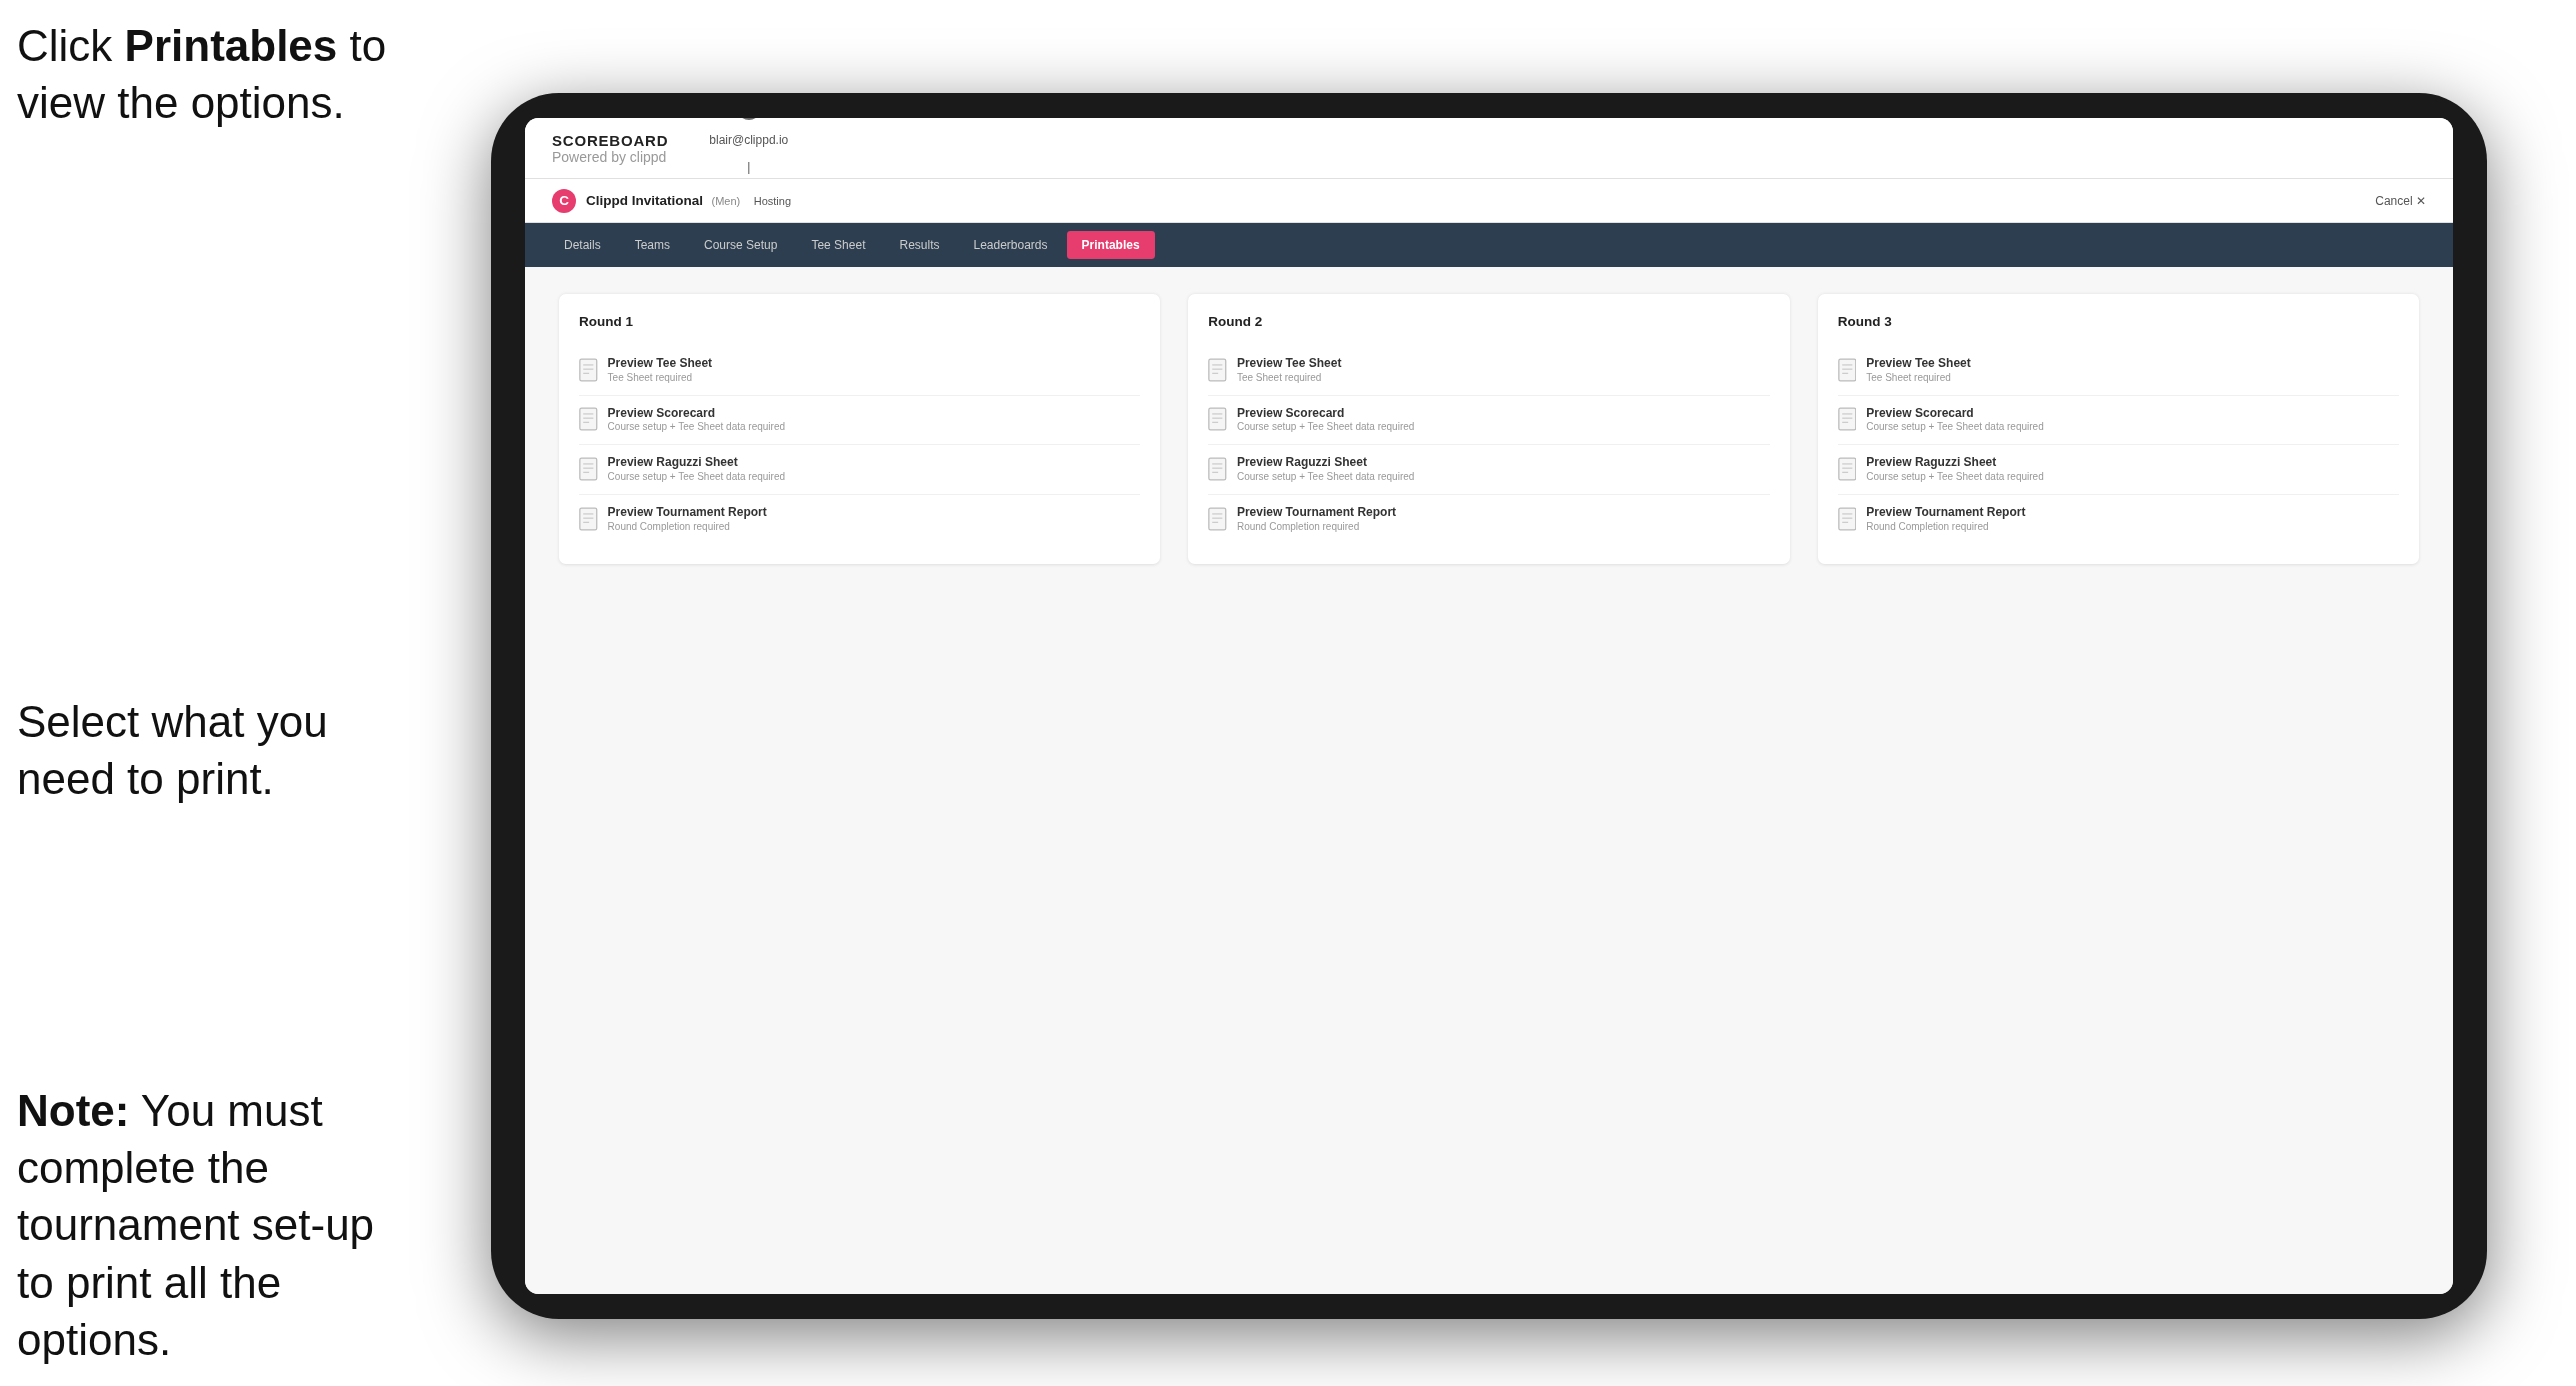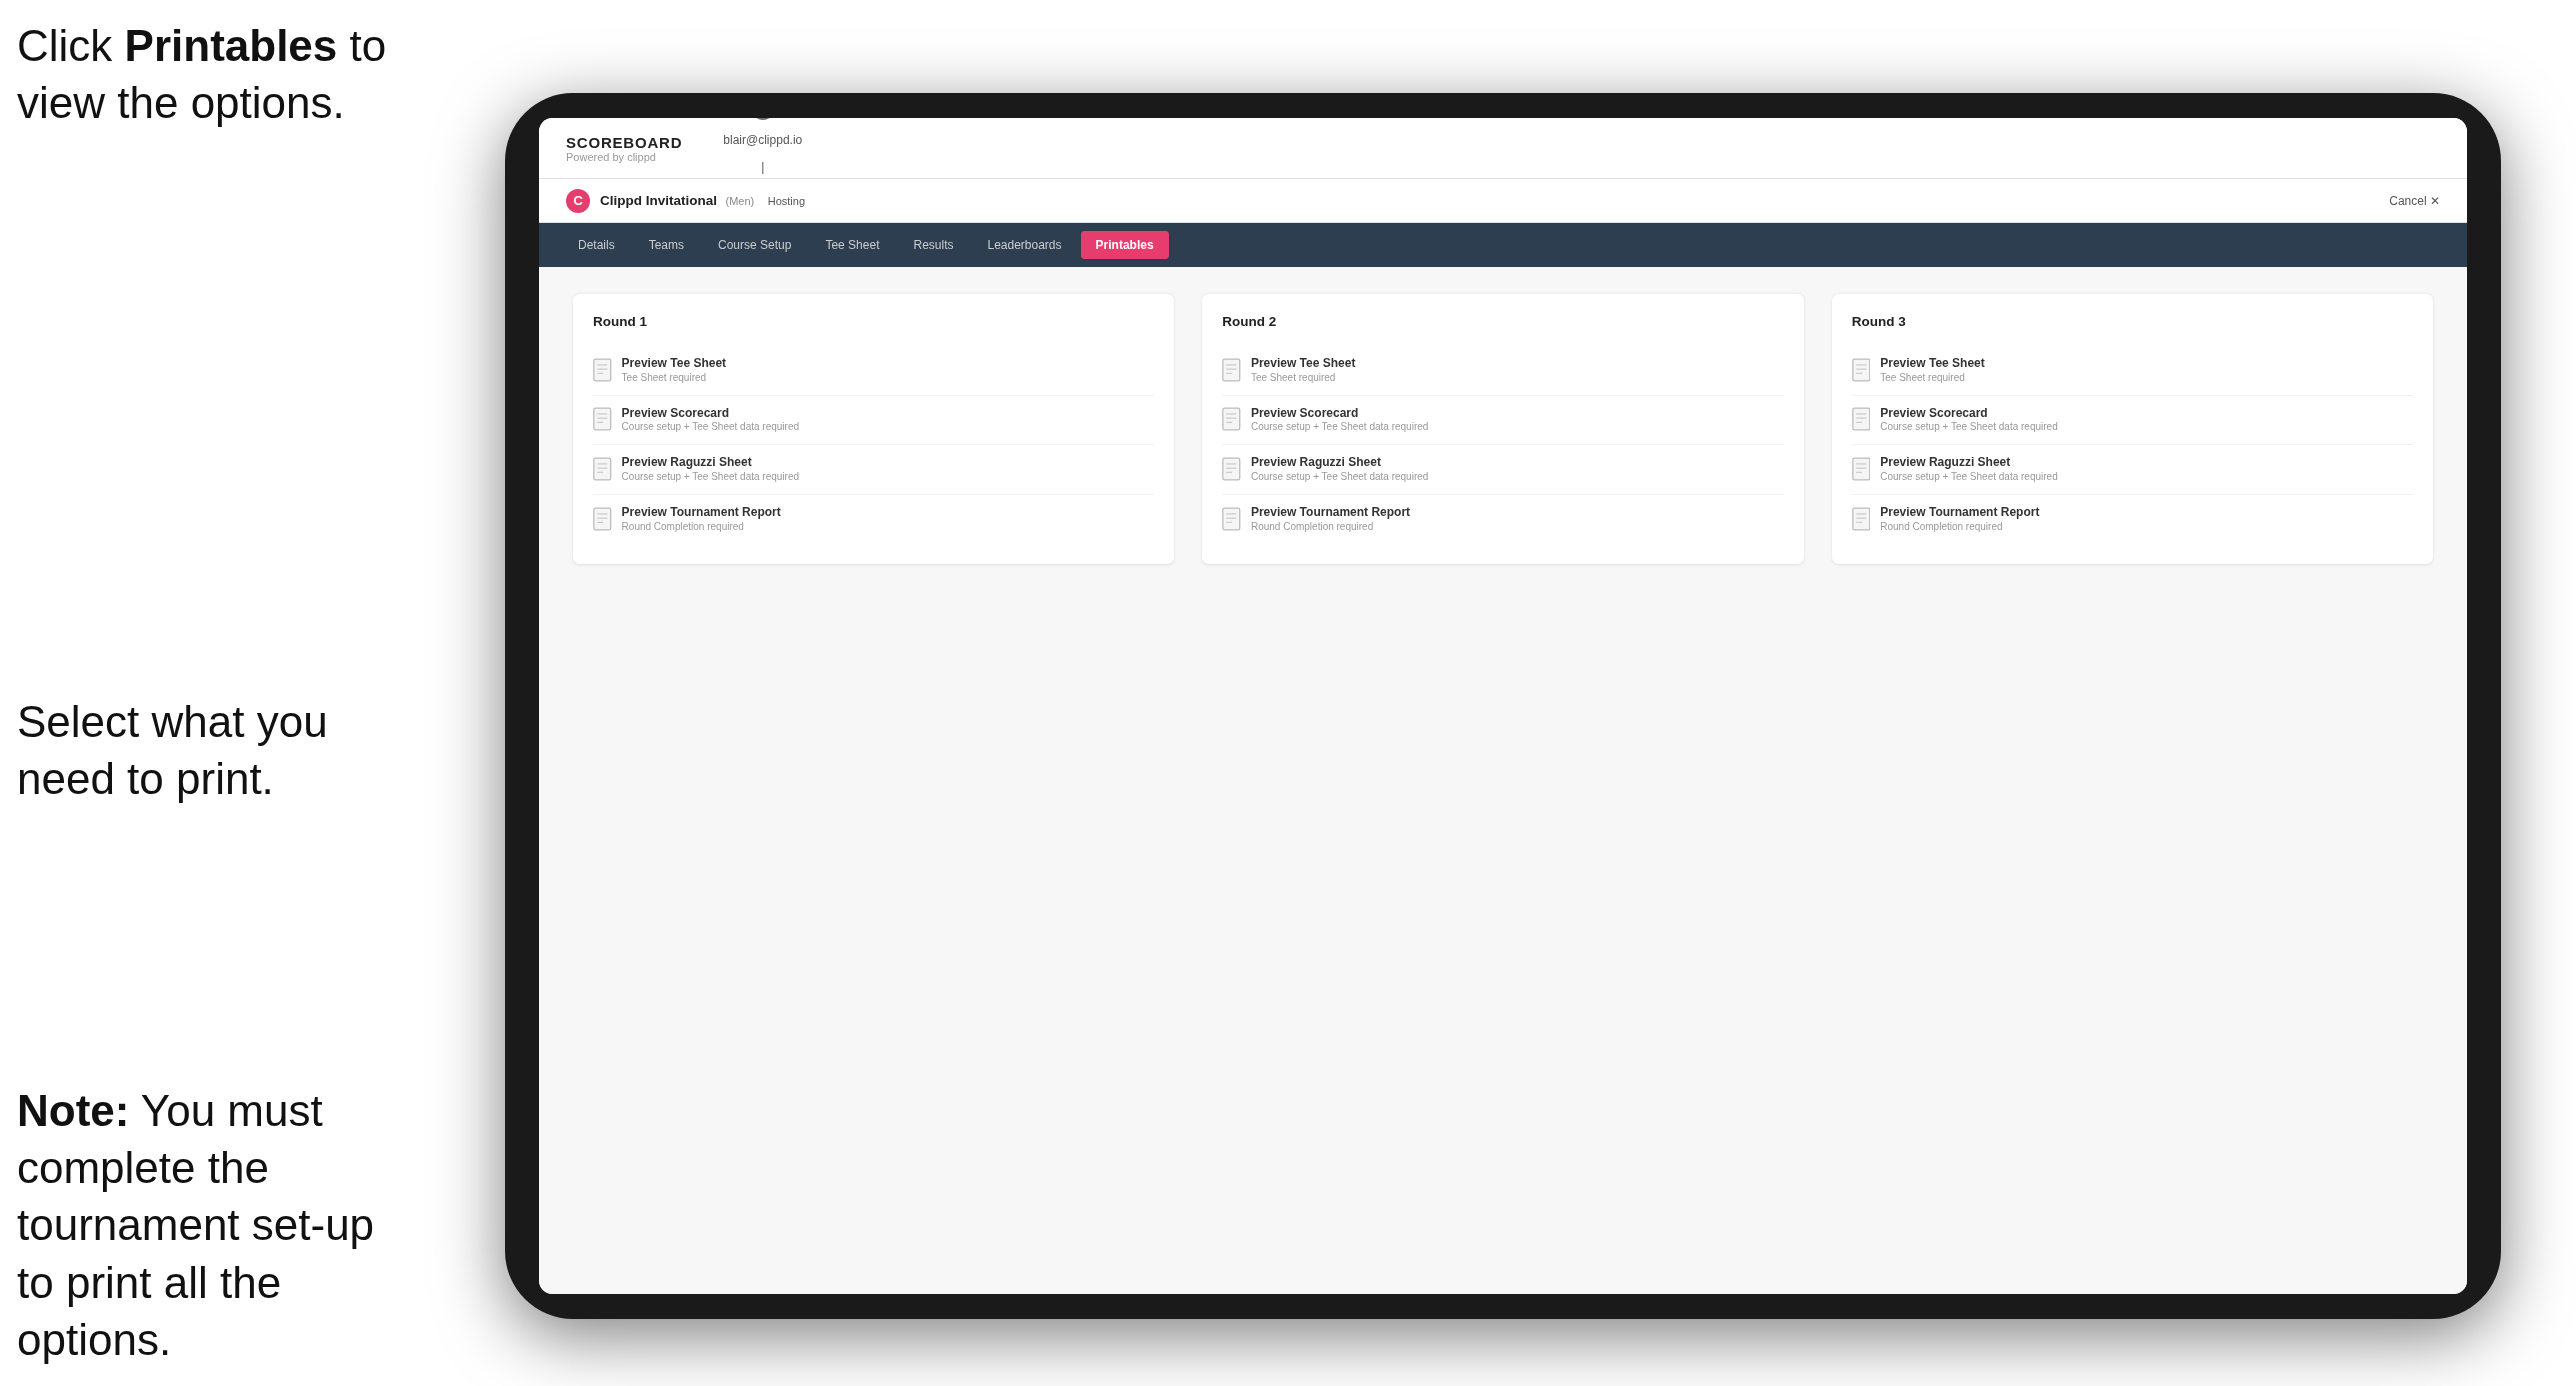--- a/index.html
+++ b/index.html
@@ -61,21 +61,20 @@
       left: 491px;
       width: 1996px;
       height: 1226px;
       background: #1a1a1a;
       border-radius: 68px;
       box-shadow: 0 17px 68px rgba(0,0,0,0.5);
       display: flex;
       align-items: center;
       justify-content: flex-start;
       padding: 25px 34px;
-      margin-left: 14px;
     }
 
     .tablet-screen {
       width: 100%;
       height: 100%;
       background: #f0f0f0;
       border-radius: 13.5px;
       overflow: hidden;
       display: flex;
       flex-direction: column;
@@ -97,21 +96,21 @@
       flex-direction: column;
       margin-right: 41px;
     }
     .logo-scoreboard {
       font-size: 15px;
       font-weight: 800;
       color: #222;
       letter-spacing: 0.8px;
     }
     .logo-sub {
-      font-size: 11px;
+      font-size: 14px;
       color: #999;
     }
 
     .top-nav-links {
       display: flex;
       align-items: center;
       gap: 30px;
       flex: 1;
     }
     .top-nav-link {

